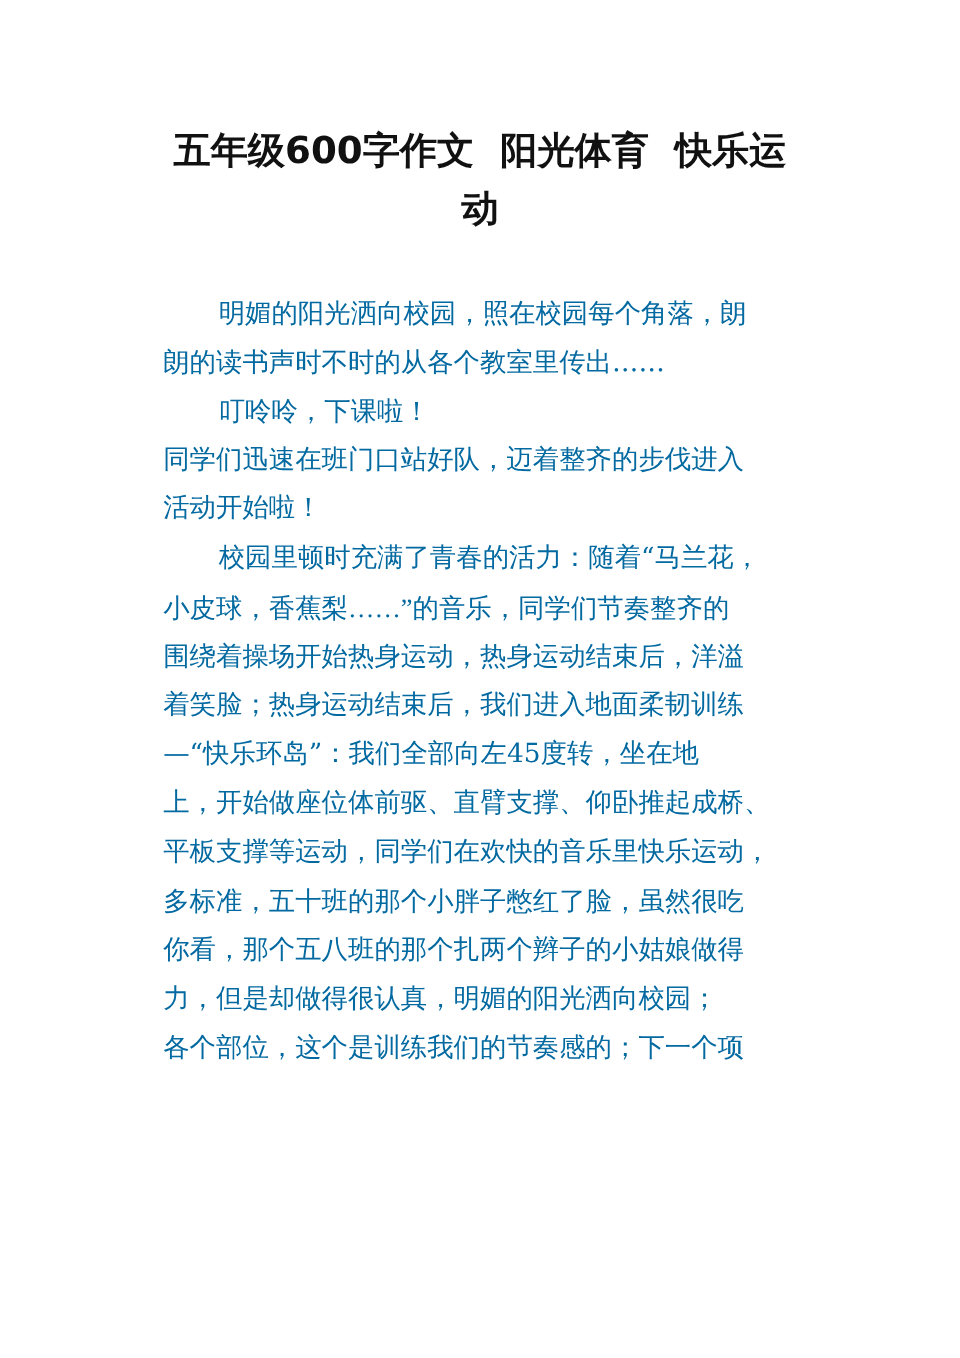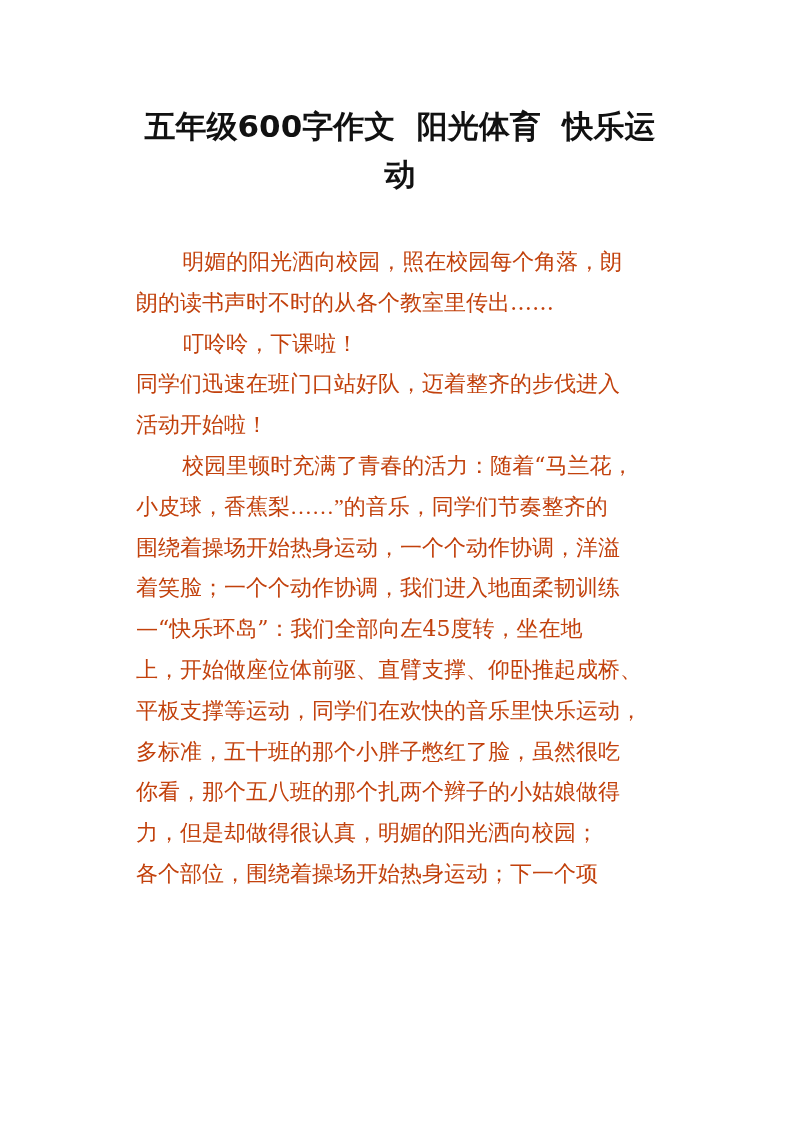--- a/index.html
+++ b/index.html
@@ -7,21 +7,21 @@
   .page { position: absolute; left: 0; top: 4px; width: 720px; height: 1132px; background: #fff; }
   .title {
     position: absolute; left: 110px; top: 98px; width: 580px;
     font-family: "DejaVu Sans", sans-serif; font-weight: bold;
     font-size: 31px; line-height: 48px; color: #111; text-align: center;
     letter-spacing: 0px;
   }
   .body-text {
     position: absolute; left: 136px; top: 238px; width: 566px;
     font-family: "DejaVu Serif", serif; font-size: 22px; line-height: 40.8px;
-    color: #c2410c;
+    color: #0369a1;
   }
   .body-text p { margin: 0; text-indent: 2.1em; text-align: justify; }
   .line { display: block; white-space: nowrap; }
 </style>
 </head>
 <body>
 
 <div class="page">
   <div class="title">
     <span class="line" style="white-space:pre;">五年级600字作文  阳光体育  快乐运</span>
@@ -31,29 +31,29 @@
   <div class="body-text">
     <p>
       <span class="line">明媚的阳光洒向校园，照在校园每个角落，朗</span>
       <span class="line" style="margin-left:-2.1em;">朗的读书声时不时的从各个教室里传出……</span>
     </p>
     <p>
       <span class="line">叮呤呤，下课啦！</span>
     </p>
     <p>
       <span class="line" style="margin-left:-2.1em;">同学们迅速在班门口站好队，迈着整齐的步伐进入</span>
-      <span class="line" style="margin-left:-2.1em;">活动开始啦！</span>
+      <span class="line" style="margin-left:-2.1em;font-family:Liberation Mono, monospace;">活动开始啦！</span>
     </p>
     <p>
       <span class="line">校园里顿时充满了青春的活力：随着“马兰花，</span>
       <span class="line" style="margin-left:-2.1em;font-family:Liberation Serif, serif;">小皮球，香蕉梨……”的音乐，同学们节奏整齐的</span>
-      <span class="line" style="margin-left:-2.1em;">围绕着操场开始热身运动，一个个动作协调，洋溢</span>
-      <span class="line" style="margin-left:-2.1em;">着笑脸；一个个动作协调，我们进入地面柔韧训练</span>
+      <span class="line" style="margin-left:-2.1em;">围绕着操场开始热身运动，热身运动结束后，洋溢</span>
+      <span class="line" style="margin-left:-2.1em;">着笑脸；热身运动结束后，我们进入地面柔韧训练</span>
       <span class="line" style="margin-left:-2.1em;">—“快乐环岛”：我们全部向左45度转，坐在地</span>
       <span class="line" style="margin-left:-2.1em;">上，开始做座位体前驱、直臂支撑、仰卧推起成桥、</span>
       <span class="line" style="margin-left:-2.1em;">平板支撑等运动，同学们在欢快的音乐里快乐运动，</span>
       <span class="line" style="margin-left:-2.1em;">多标准，五十班的那个小胖子憋红了脸，虽然很吃</span>
       <span class="line" style="margin-left:-2.1em;">你看，那个五八班的那个扎两个辫子的小姑娘做得</span>
       <span class="line" style="margin-left:-2.1em;">力，但是却做得很认真，明媚的阳光洒向校园；</span>
-      <span class="line" style="margin-left:-2.1em;">各个部位，围绕着操场开始热身运动；下一个项</span>
+      <span class="line" style="margin-left:-2.1em;">各个部位，这个是训练我们的节奏感的；下一个项</span>
     </p>
   </div>
 </div>
 
 </body></html>

